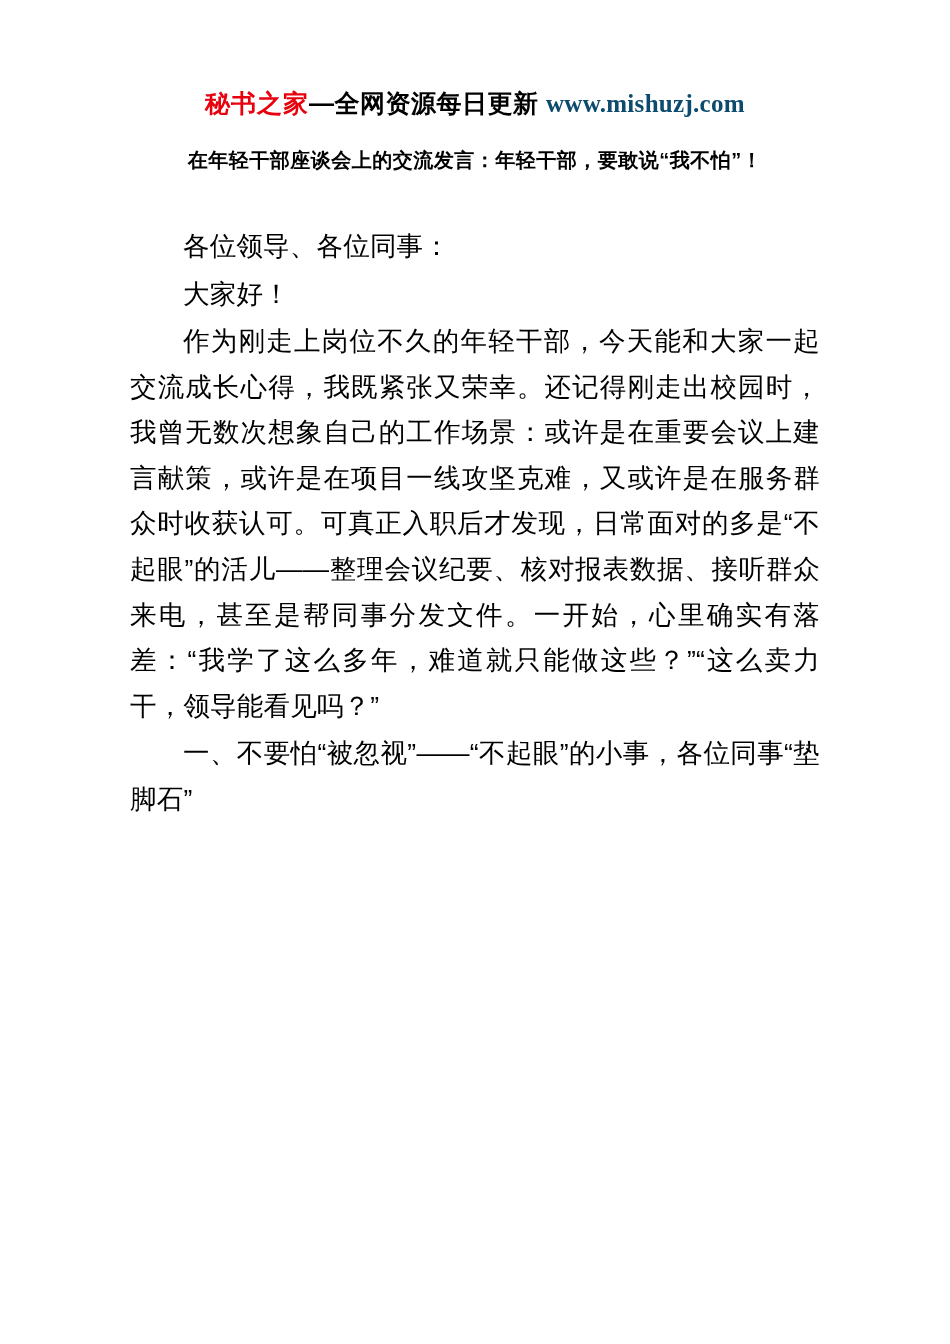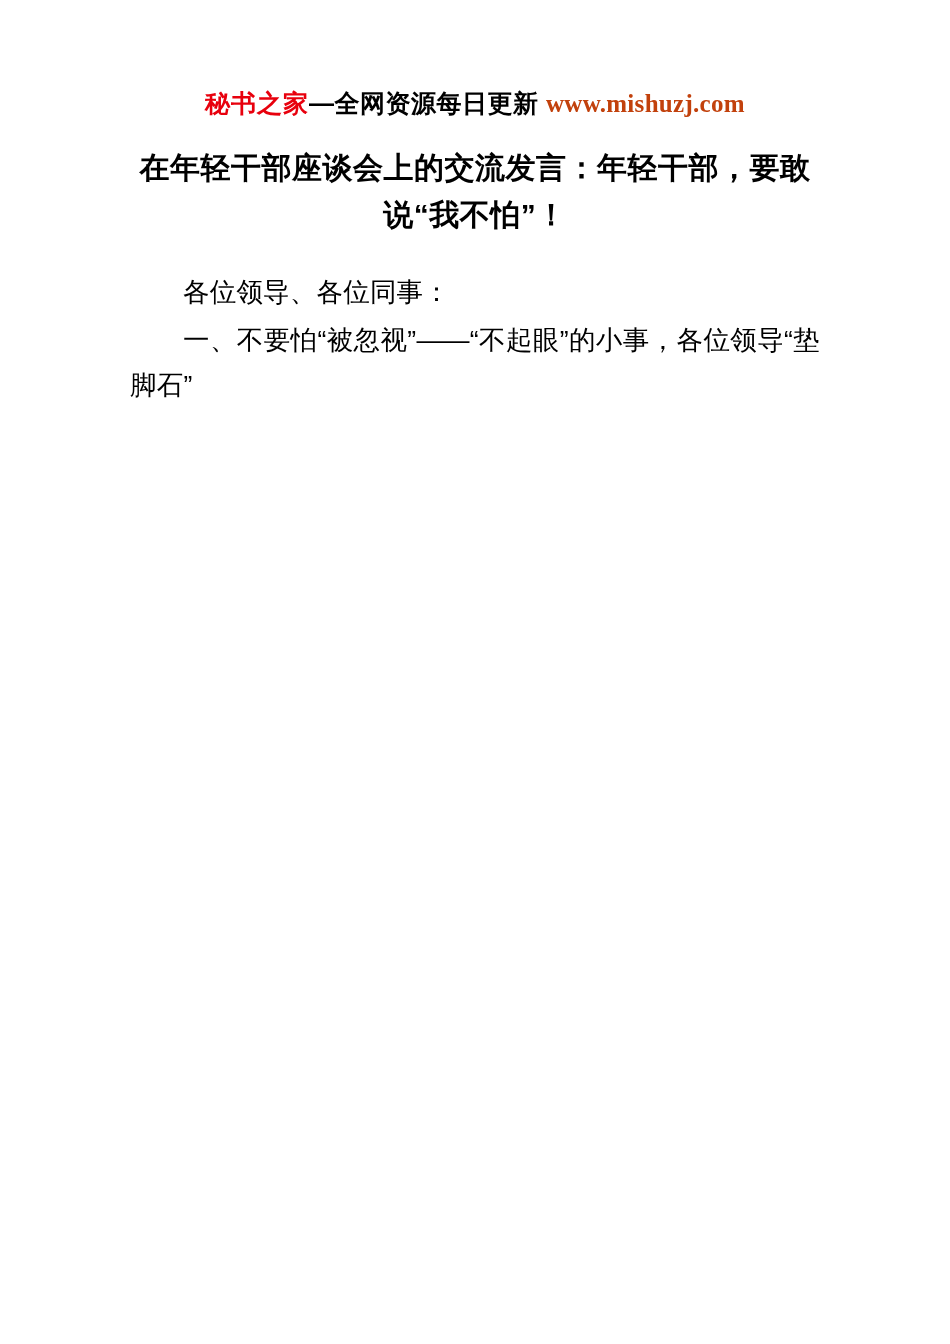--- a/index.html
+++ b/index.html
@@ -36,37 +36,37 @@
     font-weight: bold;
     letter-spacing: 1px;
     text-align: center;
   }
   .brand-tag {
     color: #000000;
     font-weight: bold;
     letter-spacing: 0.5px;
   }
   .brand-url {
-    color: #c2410c;
+    color: #0c4a6e;
     font-weight: bold;
     font-family: "Liberation Serif", "DejaVu Serif", serif;
     letter-spacing: 0.3px;
   }
   .doc-title {
     margin: 26px auto 0 auto;
     width: 700px;
     text-align: center;
-    font-size: 30px;
+    font-size: 20px;
     font-weight: bold;
     line-height: 1.55;
     font-family: "Liberation Sans", "DejaVu Sans", sans-serif;
     letter-spacing: 0.5px;
   }
   .body-block {
-    margin: 32px auto 0 auto;
+    margin: 48px auto 0 auto;
     width: 690px;
   }
   .para {
     margin: 0 0 2px 0;
     font-size: 26.5px;
     line-height: 1.72;
     text-align: justify;
     text-justify: inter-ideograph;
     font-family: "Liberation Sans", "DejaVu Sans", sans-serif;
     letter-spacing: 0.2px;
@@ -81,16 +81,18 @@
 <div class="page">
 
   <div class="header-line">
     <span class="brand">秘书之家</span><span class="brand-tag">—全网资源每日更新 </span><span class="brand-url">www.mishuzj.com</span>
   </div>
 
   <h1 class="doc-title">在年轻干部座谈会上的交流发言：年轻干部，要敢说“我不怕”！</h1>
 
   <div class="body-block">
     <p class="para indent">各位领导、各位同事：</p>
-    <p class="para indent">一、不要怕“被忽视”——“不起眼”的小事，各位领导“垫脚石”</p>
+    <p class="para indent">大家好！</p>
+    <p class="para indent">作为刚走上岗位不久的年轻干部，今天能和大家一起交流成长心得，我既紧张又荣幸。还记得刚走出校园时，我曾无数次想象自己的工作场景：或许是在重要会议上建言献策，或许是在项目一线攻坚克难，又或许是在服务群众时收获认可。可真正入职后才发现，日常面对的多是“不起眼”的活儿——整理会议纪要、核对报表数据、接听群众来电，甚至是帮同事分发文件。一开始，心里确实有落差：“我学了这么多年，难道就只能做这些？”“这么卖力干，领导能看见吗？”</p>
+    <p class="para indent">一、不要怕“被忽视”——“不起眼”的小事，各位同事“垫脚石”</p>
   </div>
 
 </div>
 
 </body></html>

